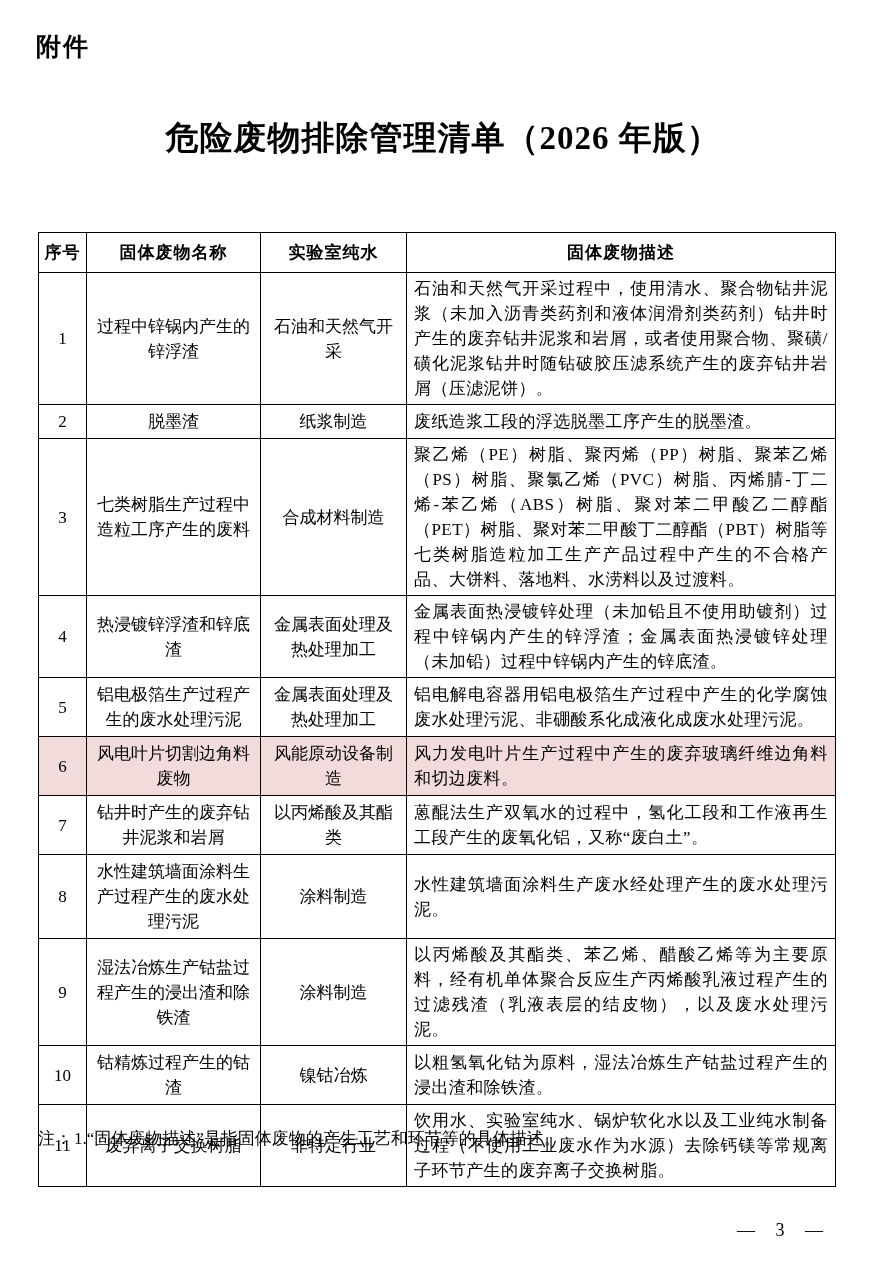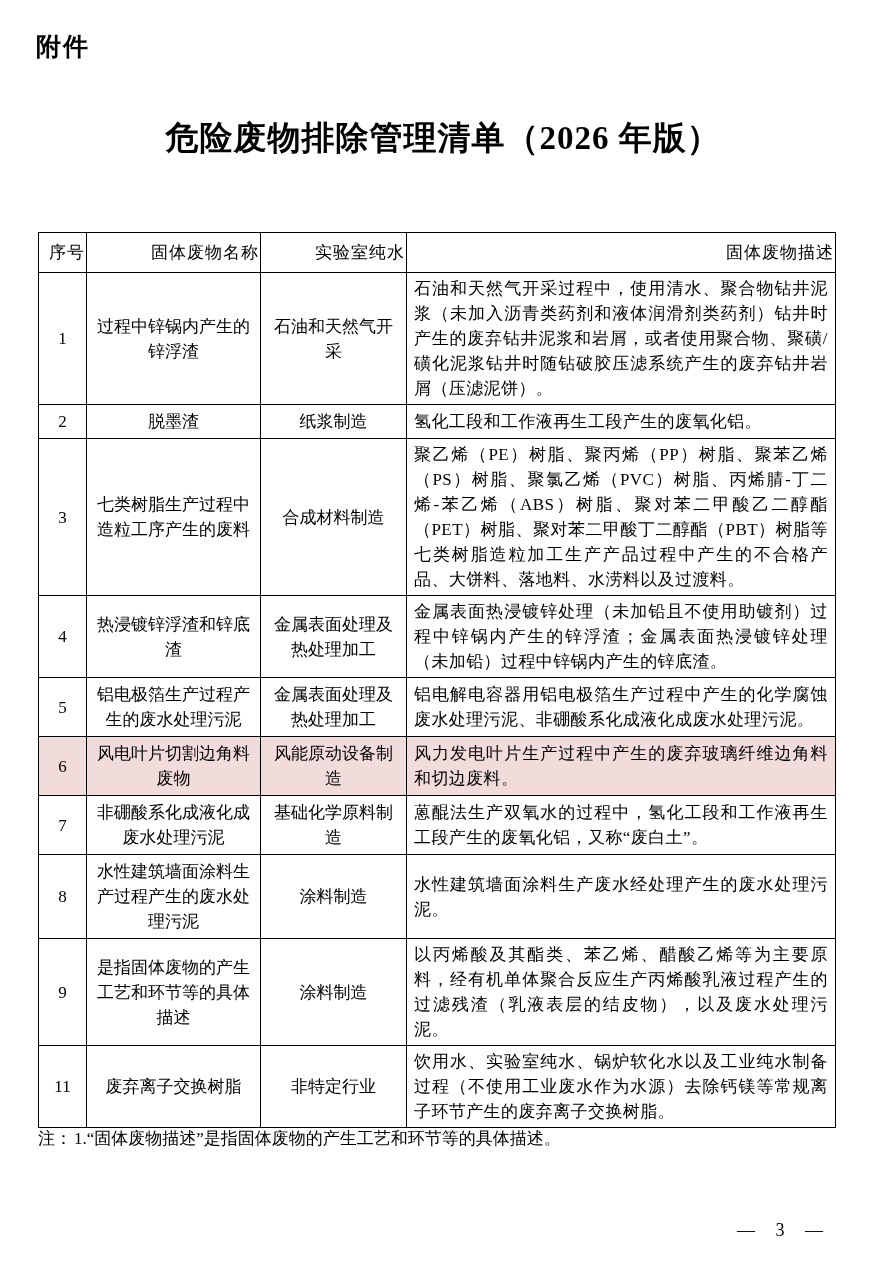--- a/index.html
+++ b/index.html
@@ -41,23 +41,23 @@
     table-layout: fixed;
   }
   table.waste-table th,
   table.waste-table td {
     border: 1.5px solid #000000;
     font-size: 17px;
     vertical-align: middle;
   }
   table.waste-table th {
     font-family: "Liberation Sans", "DejaVu Sans", sans-serif;
-    font-weight: 400;
+    font-weight: 700;
     height: 37px;
-    text-align: right;
+    text-align: center;
     letter-spacing: 1px;
   }
   col.c-no       { width: 48px;  }
   col.c-name     { width: 174px; }
   col.c-industry { width: 146px; }
   col.c-descr    { width: 429px; }
   td.c-center {
     text-align: center;
     padding: 4px 8px;
     line-height: 25px;
@@ -118,21 +118,21 @@
     <tr>
           <td class="c-center">1</td>
           <td class="c-center">过程中锌锅内产生的锌浮渣</td>
           <td class="c-center">石油和天然气开采</td>
           <td class="c-desc">石油和天然气开采过程中，使用清水、聚合物钻井泥浆（未加入沥青类药剂和液体润滑剂类药剂）钻井时产生的废弃钻井泥浆和岩屑，或者使用聚合物、聚磺/磺化泥浆钻井时随钻破胶压滤系统产生的废弃钻井岩屑（压滤泥饼）。</td>
         </tr>
         <tr>
           <td class="c-center">2</td>
           <td class="c-center">脱墨渣</td>
           <td class="c-center">纸浆制造</td>
-          <td class="c-desc">氢化工段和工作液再生工段产生的废氧化铝。</td>
+          <td class="c-desc">废纸造浆工段的浮选脱墨工序产生的脱墨渣。</td>
         </tr>
         <tr>
           <td class="c-center">3</td>
           <td class="c-center">七类树脂生产过程中造粒工序产生的废料</td>
           <td class="c-center">合成材料制造</td>
           <td class="c-desc">聚乙烯（PE）树脂、聚丙烯（PP）树脂、聚苯乙烯（PS）树脂、聚氯乙烯（PVC）树脂、丙烯腈-丁二烯-苯乙烯（ABS）树脂、聚对苯二甲酸乙二醇酯（PET）树脂、聚对苯二甲酸丁二醇酯（PBT）树脂等七类树脂造粒加工生产产品过程中产生的不合格产品、大饼料、落地料、水涝料以及过渡料。</td>
         </tr>
         <tr>
           <td class="c-center">4</td>
           <td class="c-center">热浸镀锌浮渣和锌底渣</td>
@@ -146,35 +146,41 @@
           <td class="c-desc">铝电解电容器用铝电极箔生产过程中产生的化学腐蚀废水处理污泥、非硼酸系化成液化成废水处理污泥。</td>
         </tr>
         <tr class="hl">
           <td class="c-center">6</td>
           <td class="c-center">风电叶片切割边角料废物</td>
           <td class="c-center">风能原动设备制造</td>
           <td class="c-desc">风力发电叶片生产过程中产生的废弃玻璃纤维边角料和切边废料。</td>
         </tr>
         <tr>
           <td class="c-center">7</td>
-          <td class="c-center">非硼酸系化成液化成废水处理污泥</td>
-          <td class="c-center">基础化学原料制造</td>
+          <td class="c-center">钻井时产生的废弃钻井泥浆和岩屑</td>
+          <td class="c-center">以丙烯酸及其酯类</td>
           <td class="c-desc">蒽醌法生产双氧水的过程中，氢化工段和工作液再生工段产生的废氧化铝，又称“废白土”。</td>
         </tr>
         <tr>
           <td class="c-center">8</td>
           <td class="c-center">水性建筑墙面涂料生产过程产生的废水处理污泥</td>
           <td class="c-center">涂料制造</td>
           <td class="c-desc">水性建筑墙面涂料生产废水经处理产生的废水处理污泥。</td>
         </tr>
         <tr>
           <td class="c-center">9</td>
-          <td class="c-center">是指固体废物的产生工艺和环节等的具体描述</td>
+          <td class="c-center">湿法冶炼生产钴盐过程产生的浸出渣和除铁渣</td>
           <td class="c-center">涂料制造</td>
           <td class="c-desc">以丙烯酸及其酯类、苯乙烯、醋酸乙烯等为主要原料，经有机单体聚合反应生产丙烯酸乳液过程产生的过滤残渣（乳液表层的结皮物），以及废水处理污泥。</td>
+        </tr>
+        <tr>
+          <td class="c-center">10</td>
+          <td class="c-center">钴精炼过程产生的钴渣</td>
+          <td class="c-center">镍钴冶炼</td>
+          <td class="c-desc">以粗氢氧化钴为原料，湿法冶炼生产钴盐过程产生的浸出渣和除铁渣。</td>
         </tr>
         <tr>
           <td class="c-center">11</td>
           <td class="c-center">废弃离子交换树脂</td>
           <td class="c-center">非特定行业</td>
           <td class="c-desc">饮用水、实验室纯水、锅炉软化水以及工业纯水制备过程（不使用工业废水作为水源）去除钙镁等常规离子环节产生的废弃离子交换树脂。</td>
         </tr>
       </tbody>
   </table>
 

